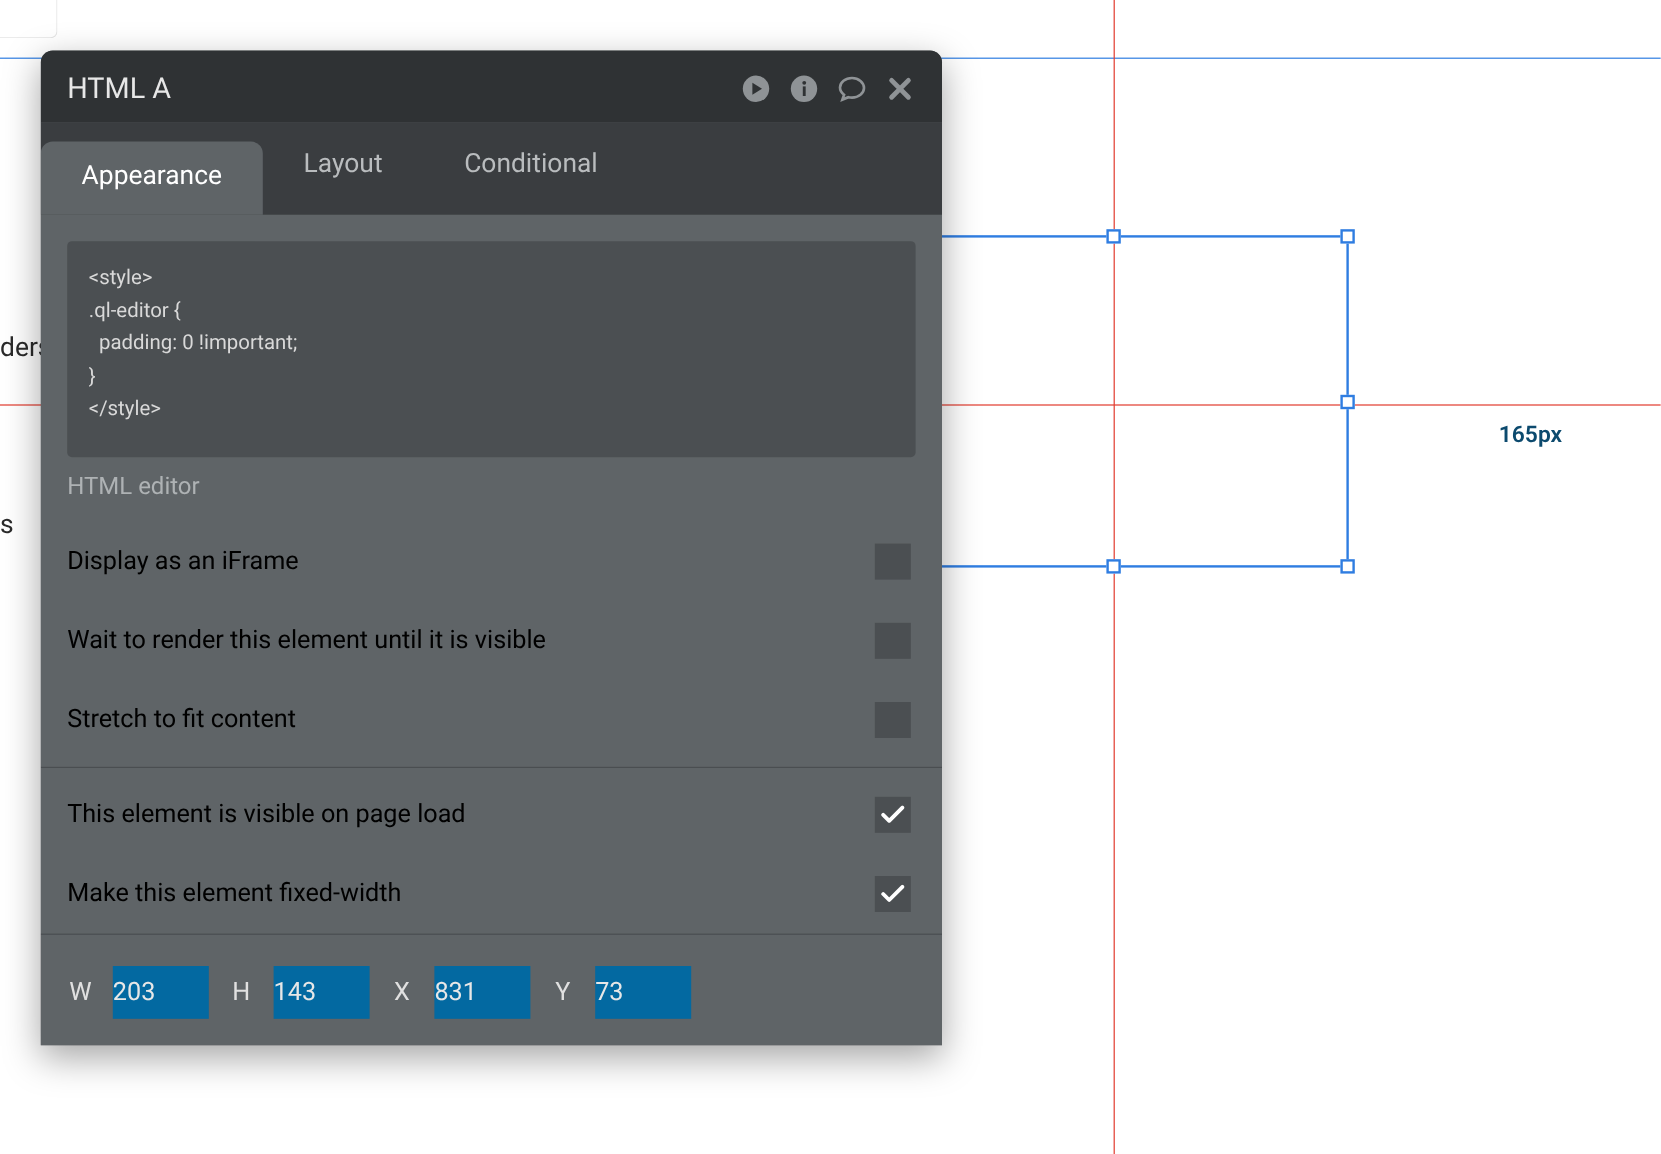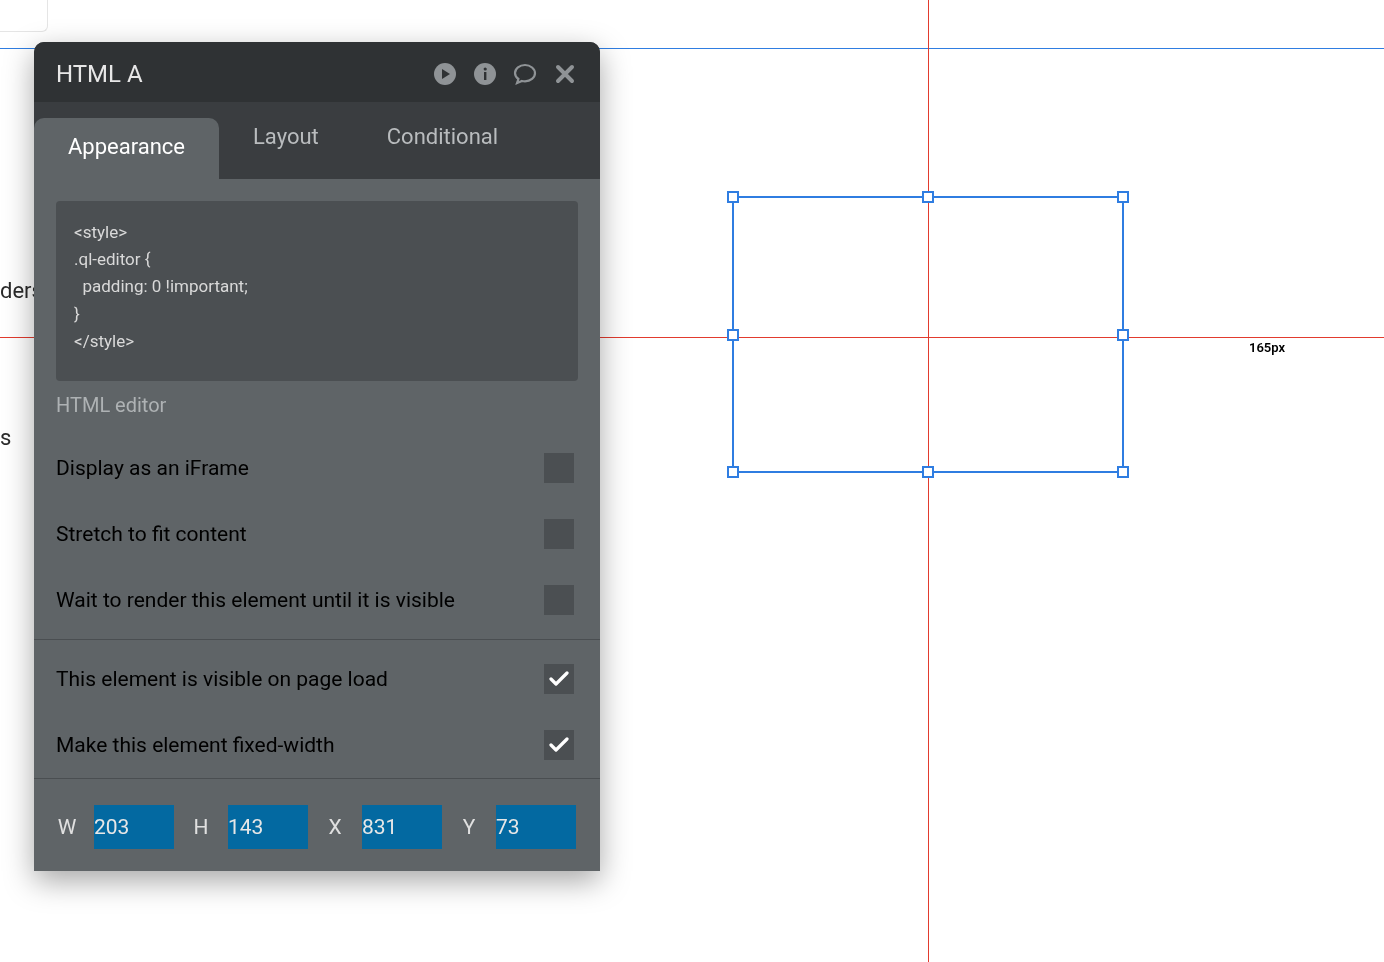--- a/index.html
+++ b/index.html
@@ -55,23 +55,24 @@
   }
   .red-v {
     position: absolute;
     top: 0; bottom: 0;
     width: 0;
     border-left: 1px solid #e23b2e;
   }
 
   .dimension-label {
     position: absolute;
-    color: #000000;
-    font-size: 13px;
+    color: #0c4a6e;
+    font-size: 19px;
     font-weight: 600;
+    margin-top: 10px;
   }
 
   
   .selected-element {
     position: absolute;
     border: 2px solid #2f7de1;
     background: transparent;
   }
   .handle {
     position: absolute;
@@ -86,21 +87,21 @@
   .h-e  { right:-7px; top:50%; transform:translateY(-50%); }
   .h-sw { left:-7px; bottom:-7px; }
   .h-s  { left:50%; bottom:-7px; transform:translateX(-50%); }
   .h-se { right:-7px; bottom:-7px; }
 
   
   .panel {
     position: absolute;
     left: 34px;
     top: 42px;
-    width: 566px;
+    width: 751px;
     background: #525659;
     border-radius: 10px 10px 0 0;
     box-shadow: 0 10px 30px rgba(0,0,0,0.35);
     color: #e7e7e7;
     overflow: hidden;
   }
 
   .panel-header {
     background: #2f3234;
     display: flex;
@@ -293,28 +294,28 @@
       <div class="editor-link">HTML editor</div>
 
       <div class="check-row">
         <span>Display as an iFrame</span>
         <div class="checkbox">
           
         </div>
       </div>
 
       <div class="check-row">
-        <span>Stretch to fit content</span>
+        <span>Wait to render this element until it is visible</span>
         <div class="checkbox">
           
         </div>
       </div>
 
       <div class="check-row">
-        <span>Wait to render this element until it is visible</span>
+        <span>Stretch to fit content</span>
         <div class="checkbox">
           
         </div>
       </div>
 
       <div class="divider"></div>
 
       <div class="check-row">
         <span>This element is visible on page load</span>
         <div class="checkbox checked">

